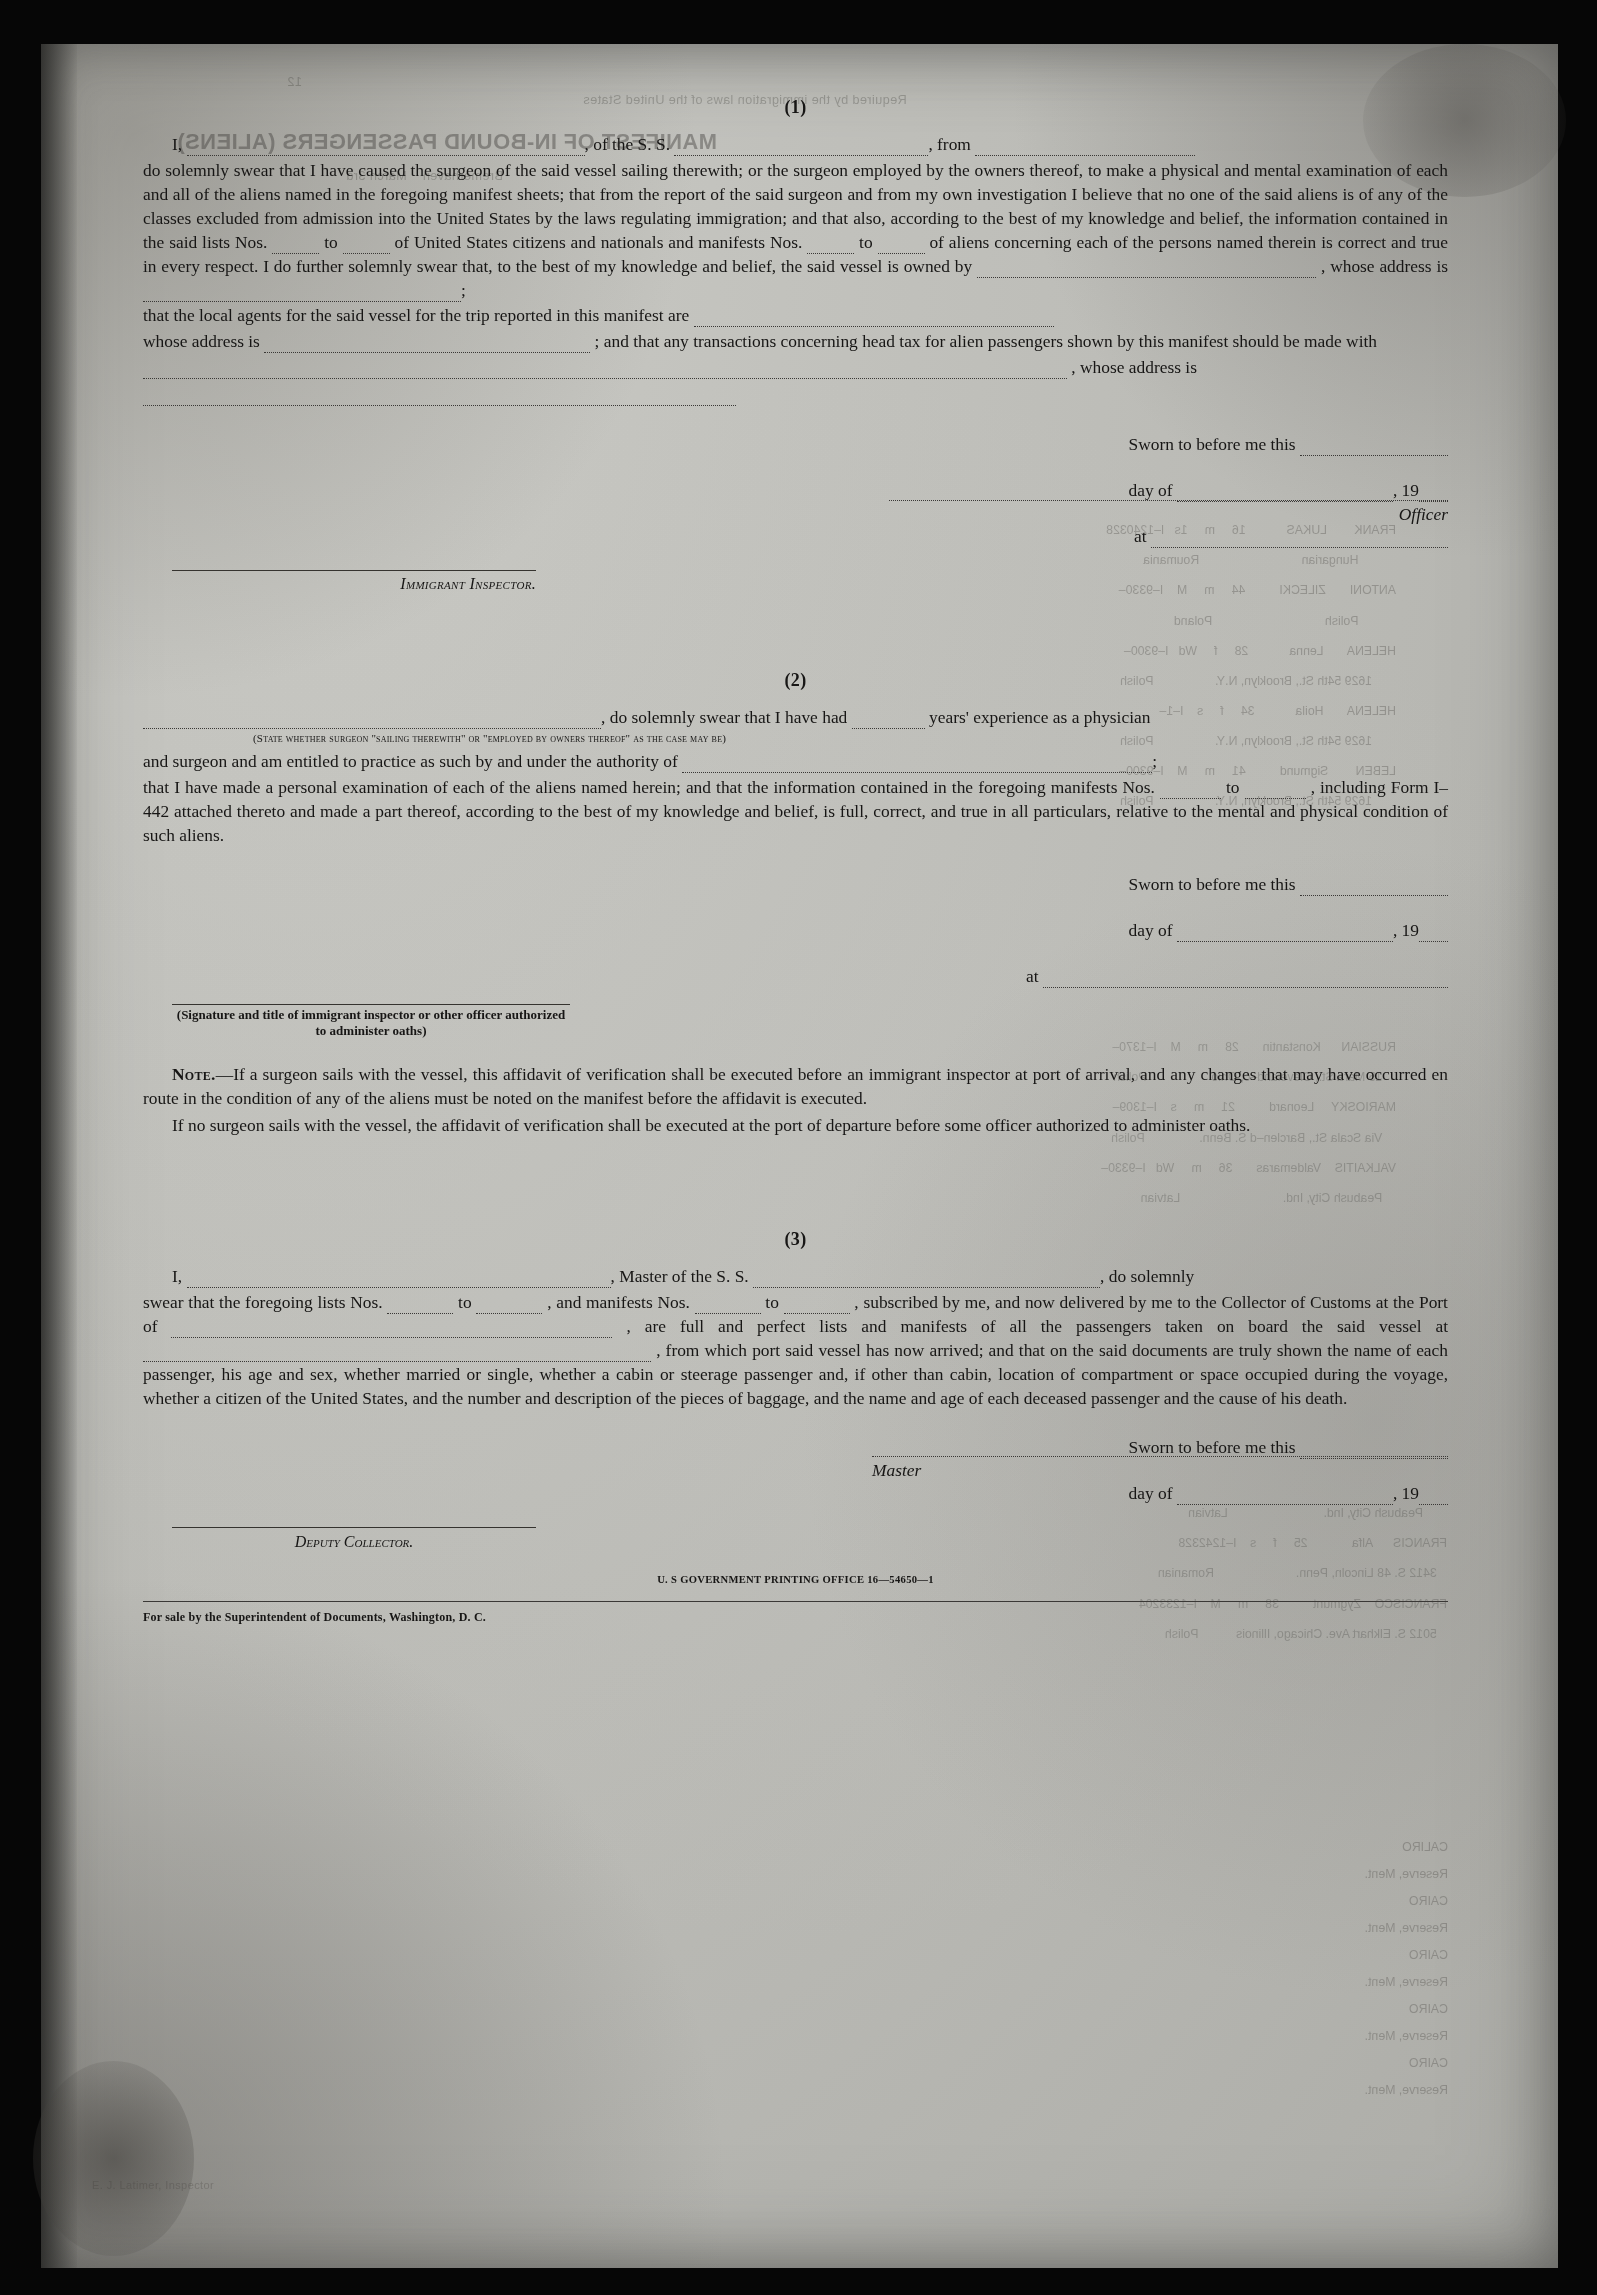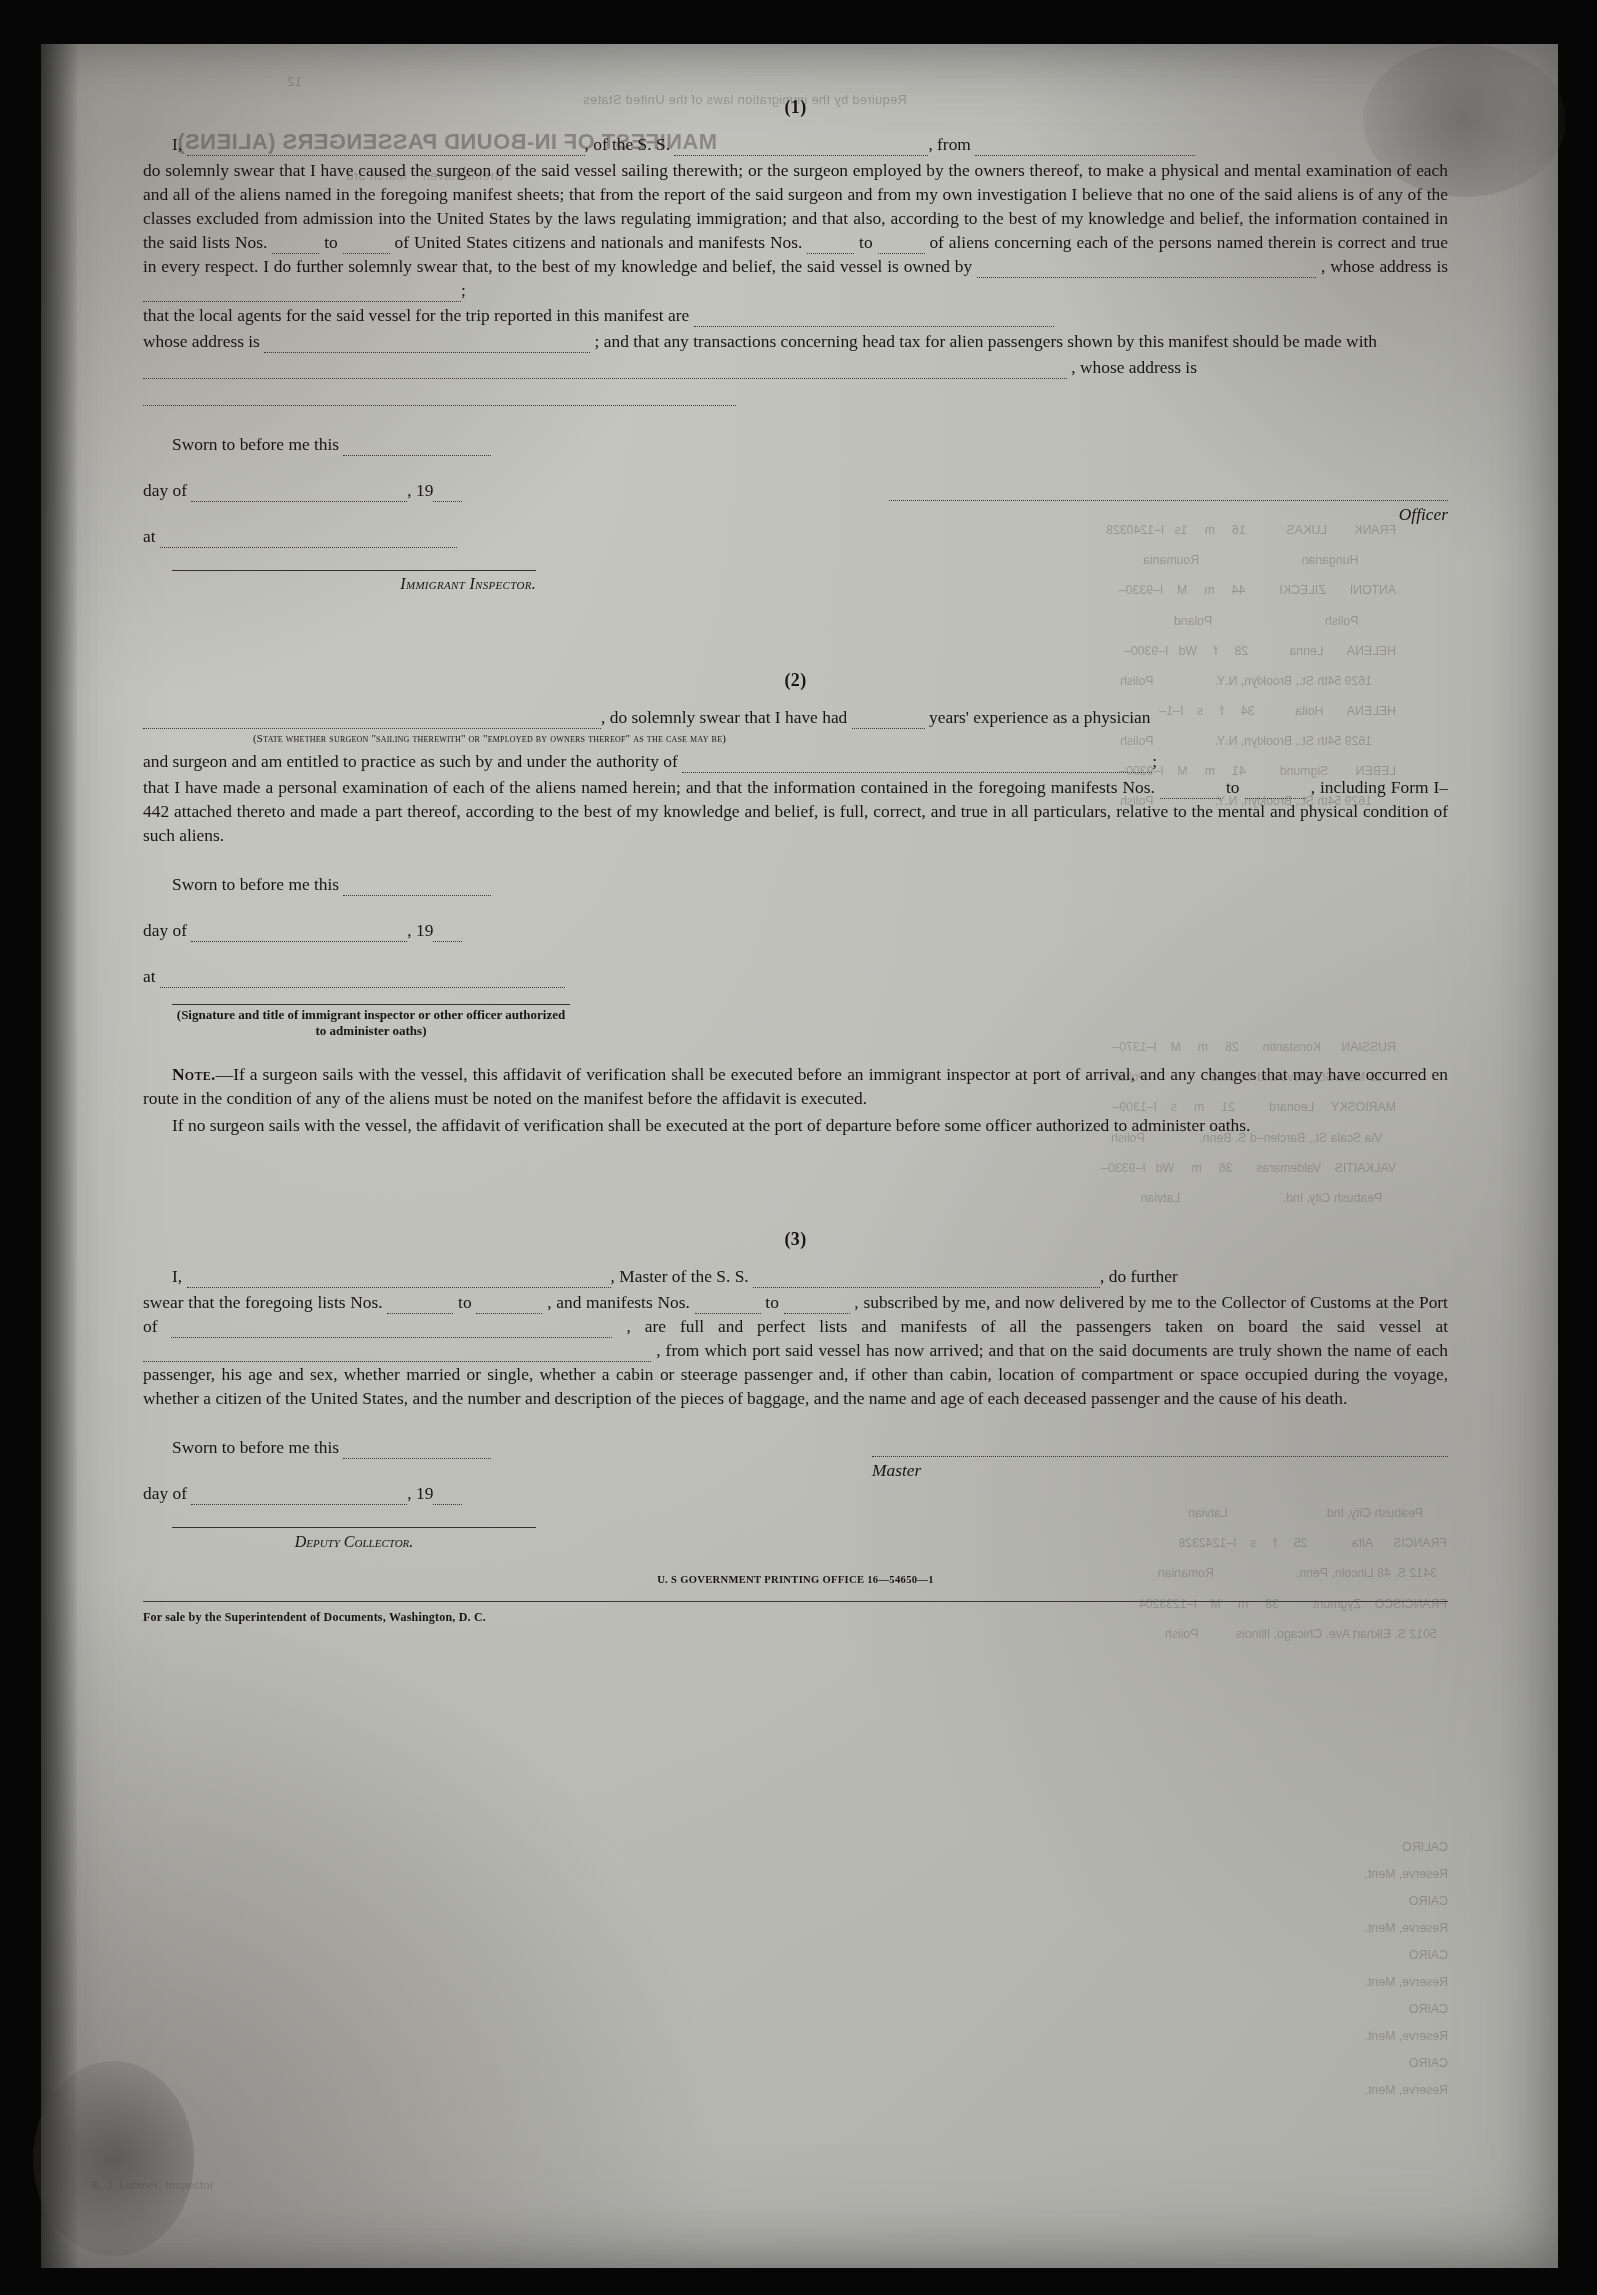--- a/index.html
+++ b/index.html
@@ -96,20 +96,21 @@
   .sub {
     font-size: 11px;
     font-variant: small-caps;
     letter-spacing: 0.2px;
   }
   .sub-indent { padding-left: 157px; }
   .sworn-block { margin-top: 25.4px; position: relative; }
   .sworn-row {
     margin: 7px 0 22px 0;
     white-space: nowrap;
+    text-align: right;
   }
   .sworn-row.indent { padding-left: 29px; }
   .sig-line {
     display: inline-block;
     border-bottom: 0.8px dotted #3a3836;
     height: 12.7px;
     vertical-align: bottom;
   }
   .officer-line {
     position: absolute;
@@ -480,21 +481,21 @@
           <span>If no surgeon sails with the vessel, the affidavit of verification shall be executed at the port of departure before some officer authorized to administer oaths.</span>
         </div>
       </div>
 
       <div style="margin-top:90px;">
         <div class="sec-num">(3)</div>
 
         <div class="para">
           <span style="padding-left:29px;">I,</span>
           <span class="ln" style="width:424px;"></span><span>, Master of the S. S.</span>
-          <span class="ln" style="width:347px;"></span><span>, do further</span>
+          <span class="ln" style="width:347px;"></span><span>, do solemnly</span>
         </div>
 
         <div class="para">
           <span>swear that the foregoing lists Nos.</span>
           <span class="ln" style="width:66px;"></span>
           <span>to</span>
           <span class="ln" style="width:66px;"></span>
           <span>, and manifests Nos.</span>
           <span class="ln" style="width:66px;"></span>
           <span>to</span>

